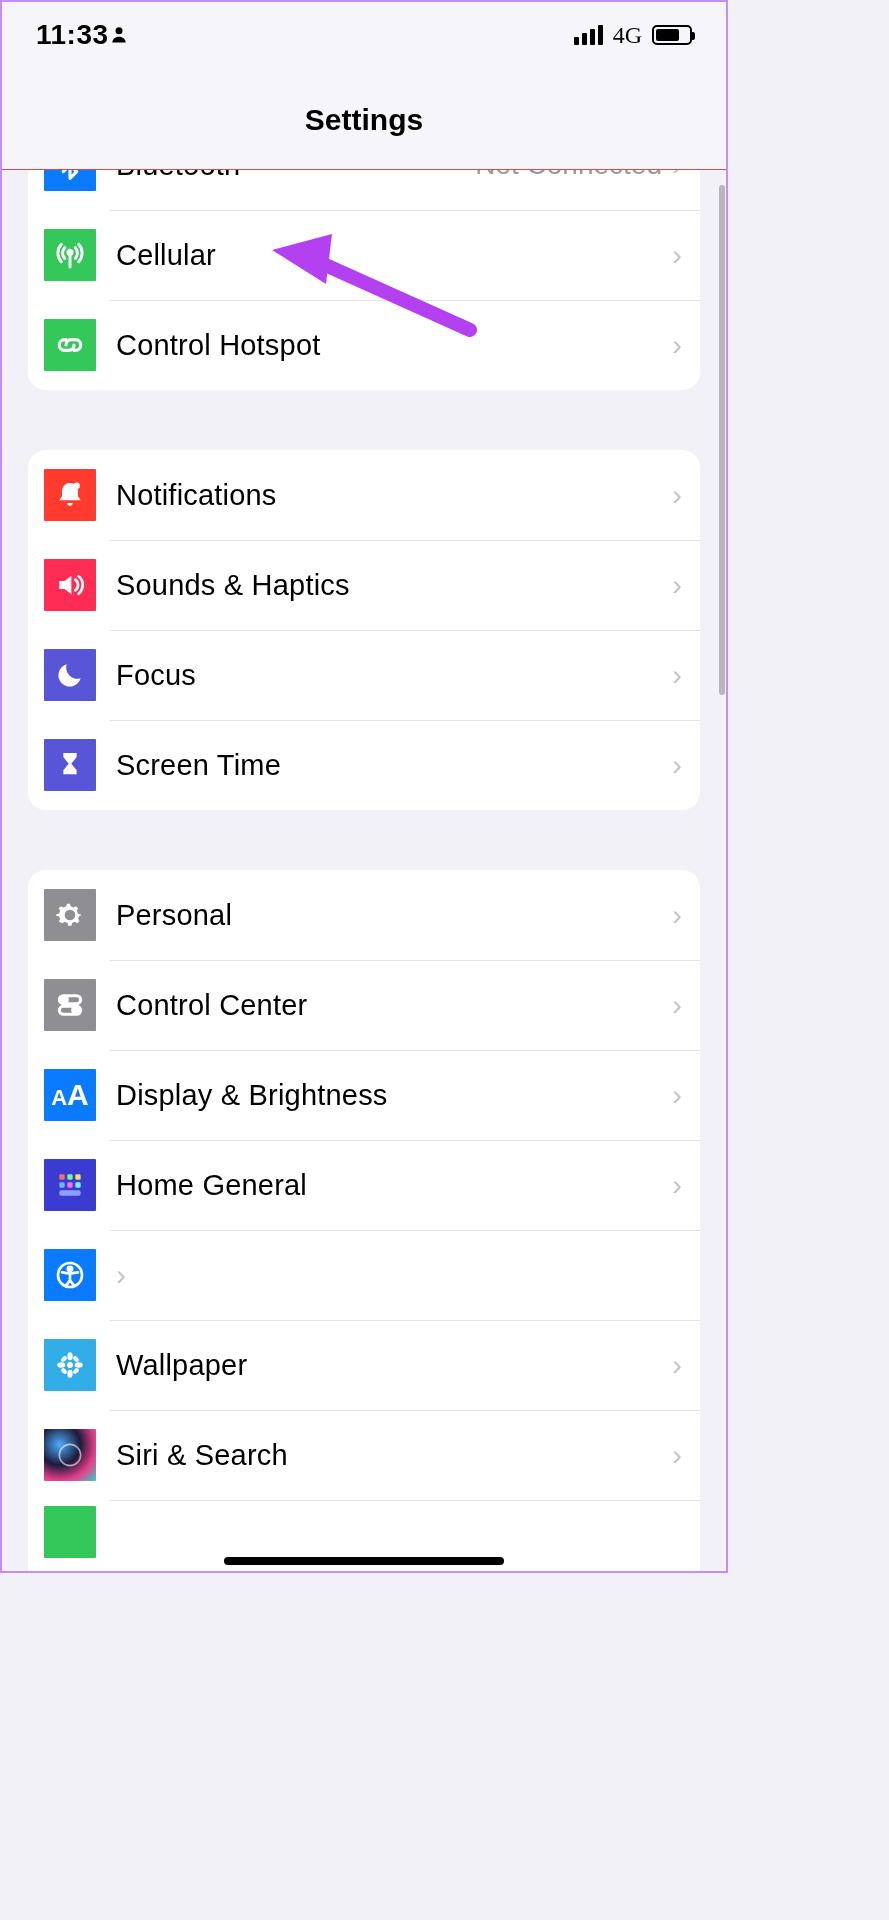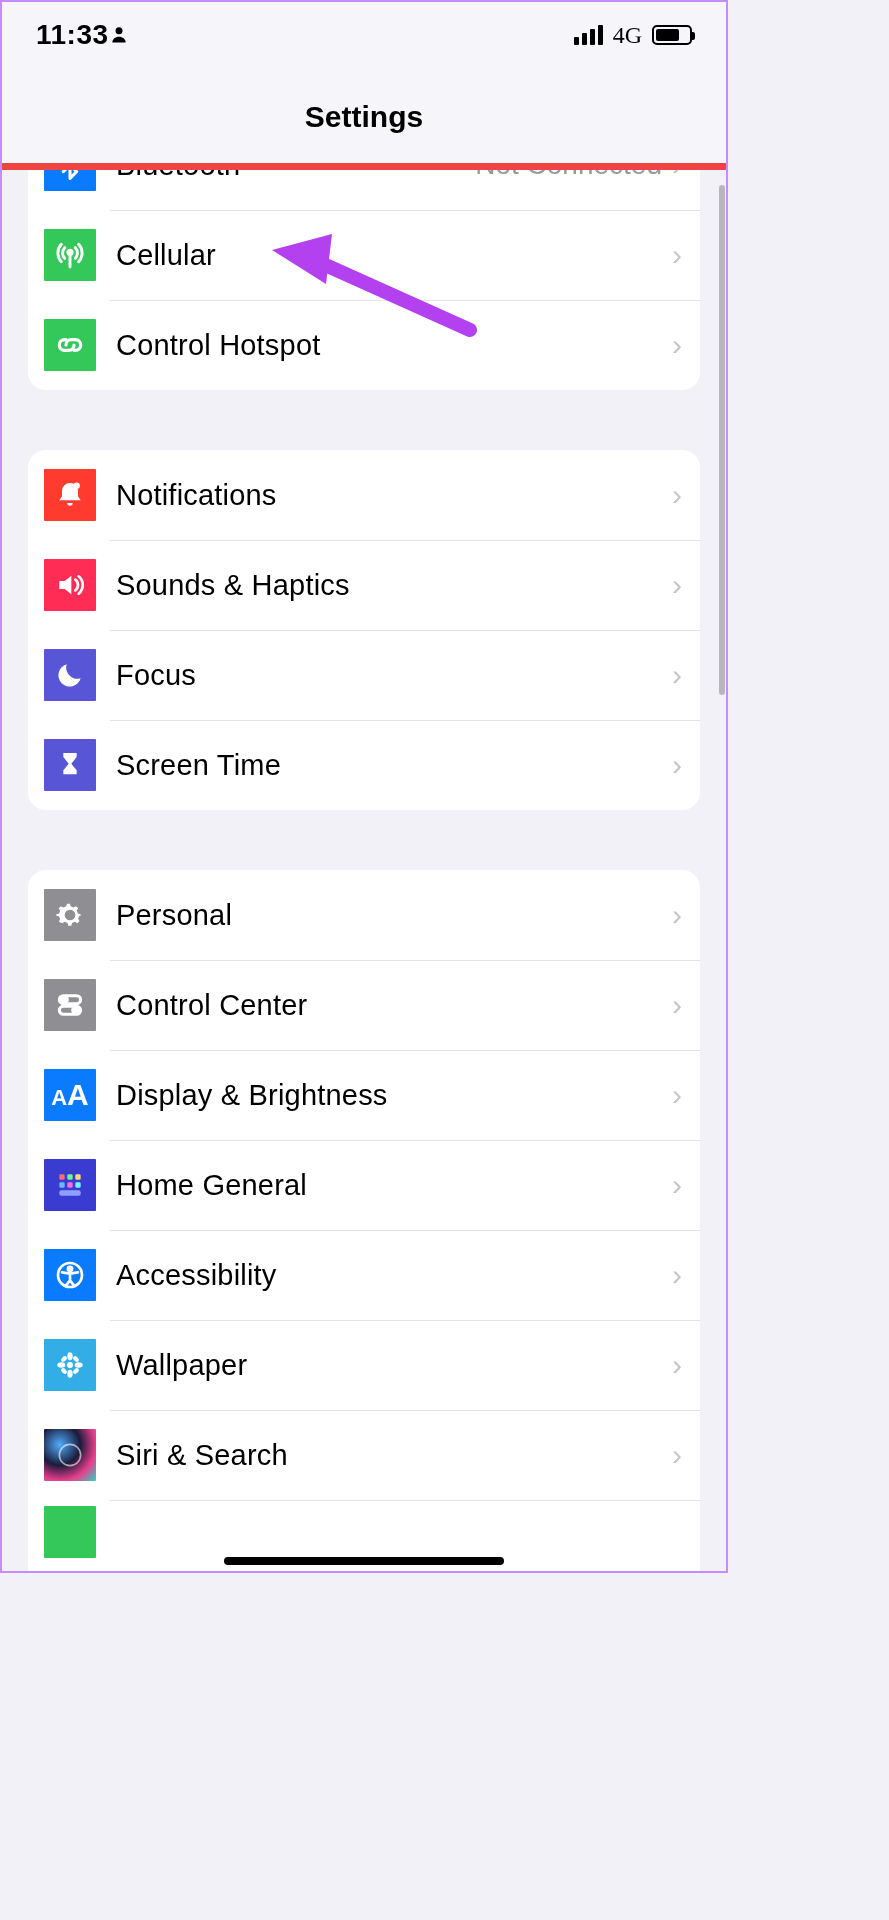--- a/index.html
+++ b/index.html
@@ -39,21 +39,21 @@
   .signal-bars span:nth-child(4){height:20px;}
   .net-label { font-size: 24px; font-weight:500;font-family:Liberation Serif, serif;}
   .battery { width: 40px; height: 20px; border: 2px solid #000; border-radius: 5px; position: relative; }
   .battery::after { content:""; position:absolute; right:-5px; top:5px; width:3px; height:8px; background:#000; border-radius:0 2px 2px 0;}
   .battery-fill { position:absolute; left:2px; top:2px; bottom:2px; width:65%; background:#000; border-radius:2px; }
   
   .nav-title-bar {
     height: 100px;
     display: flex; align-items: center; justify-content: center;
     background: #f6f5fa;
-    border-bottom: 7px solid #ef4444;
+    border-bottom: 1px solid #ef4444;
   }
   .nav-title { font-size: 30px; font-weight: 700; }
   
   .content { position:absolute; left:0; right:0; top:170px; bottom:0; overflow:hidden; padding: 0 28px; }
   .group {
     background:#fff;
     border-radius: 18px;
     margin-bottom: 60px;
     overflow: hidden;
   }
@@ -267,21 +267,20 @@
       <span class="chevron">›</span>
     </div>
     <div class="row">
       <div class="icon-box bg-blue">
         <svg viewBox="0 0 24 24" fill="none" stroke="#fff" stroke-width="2">
             <circle cx="12" cy="12" r="9"></circle>
             <circle cx="12" cy="7.5" r="1.6" fill="#fff"></circle>
             <path d="M6 10l6 1 6-1M12 11v5m0 0l-3 4m3-4l3 4" stroke-linecap="round"></path>
           </svg>
       </div>
-      <span class="row-label">Accessibility</span>
       <span class="chevron">›</span>
     </div>
     <div class="row">
       <div class="icon-box bg-cyan">
         <svg viewBox="0 0 24 24" fill="#fff">
             <circle cx="12" cy="12" r="2.2"></circle>
             <g>
               <ellipse cx="12" cy="5.5" rx="2" ry="3"></ellipse>
               <ellipse cx="12" cy="18.5" rx="2" ry="3"></ellipse>
               <ellipse cx="5.5" cy="12" rx="3" ry="2"></ellipse>

